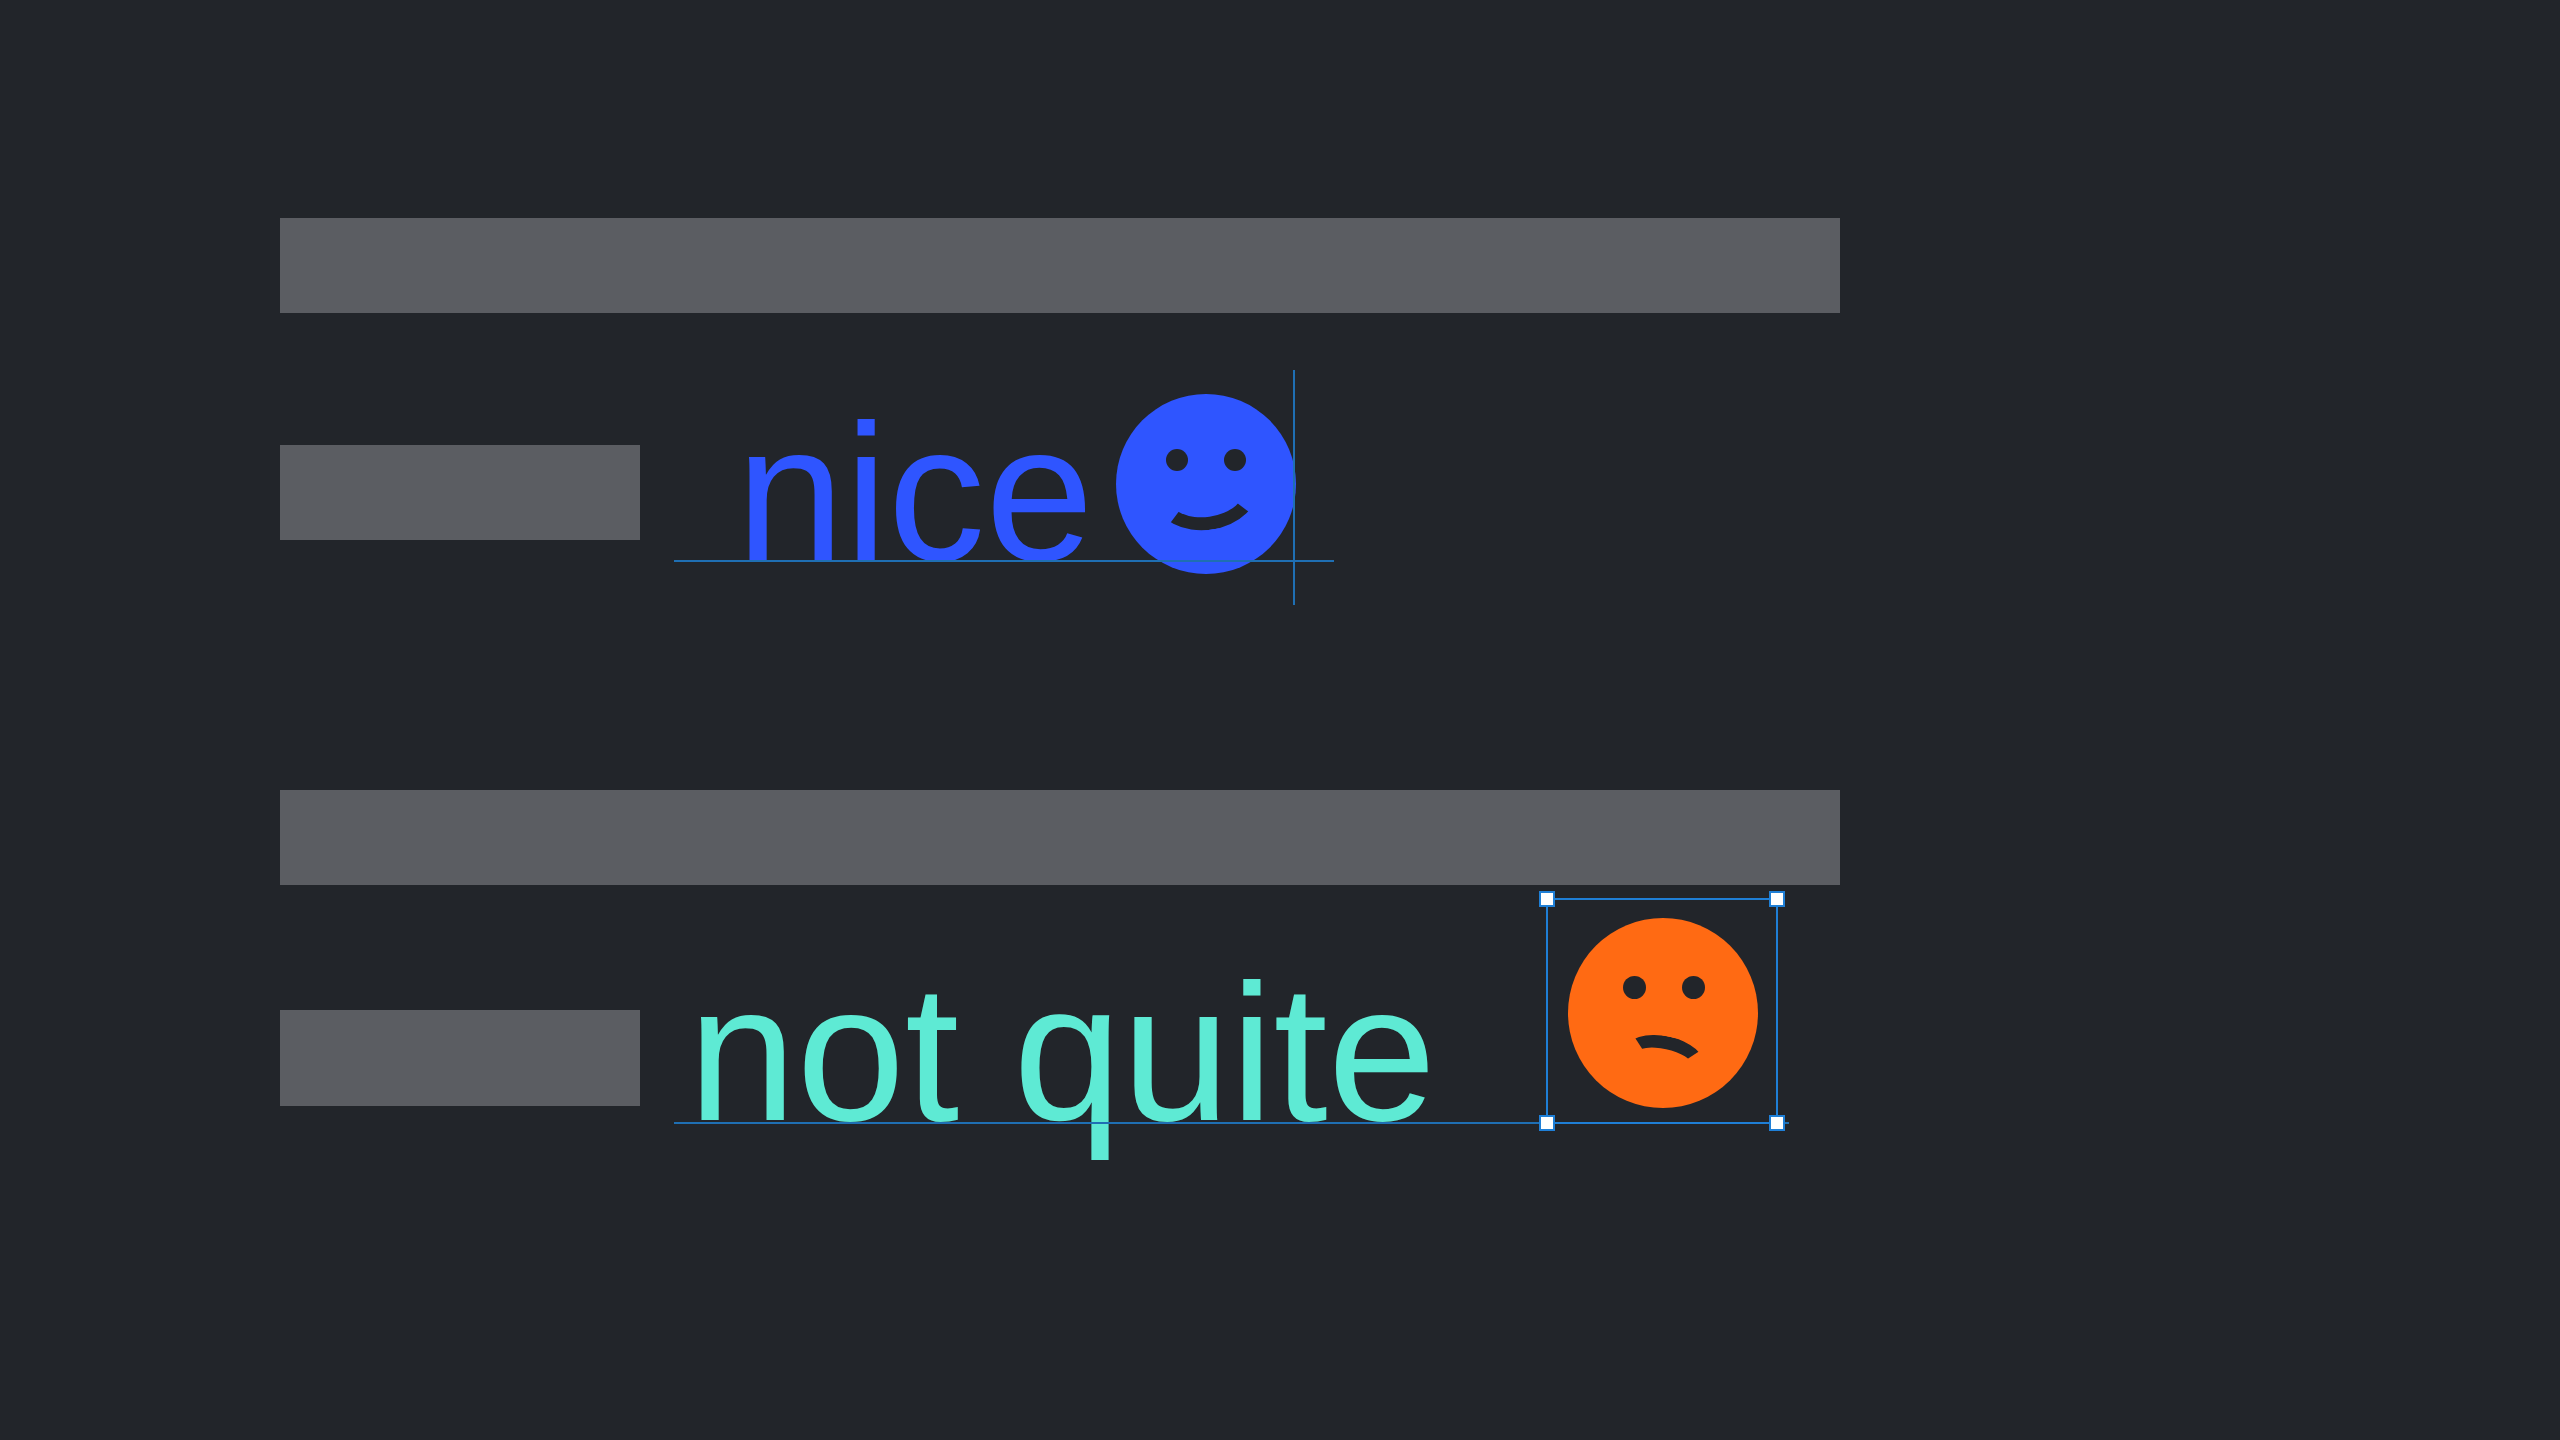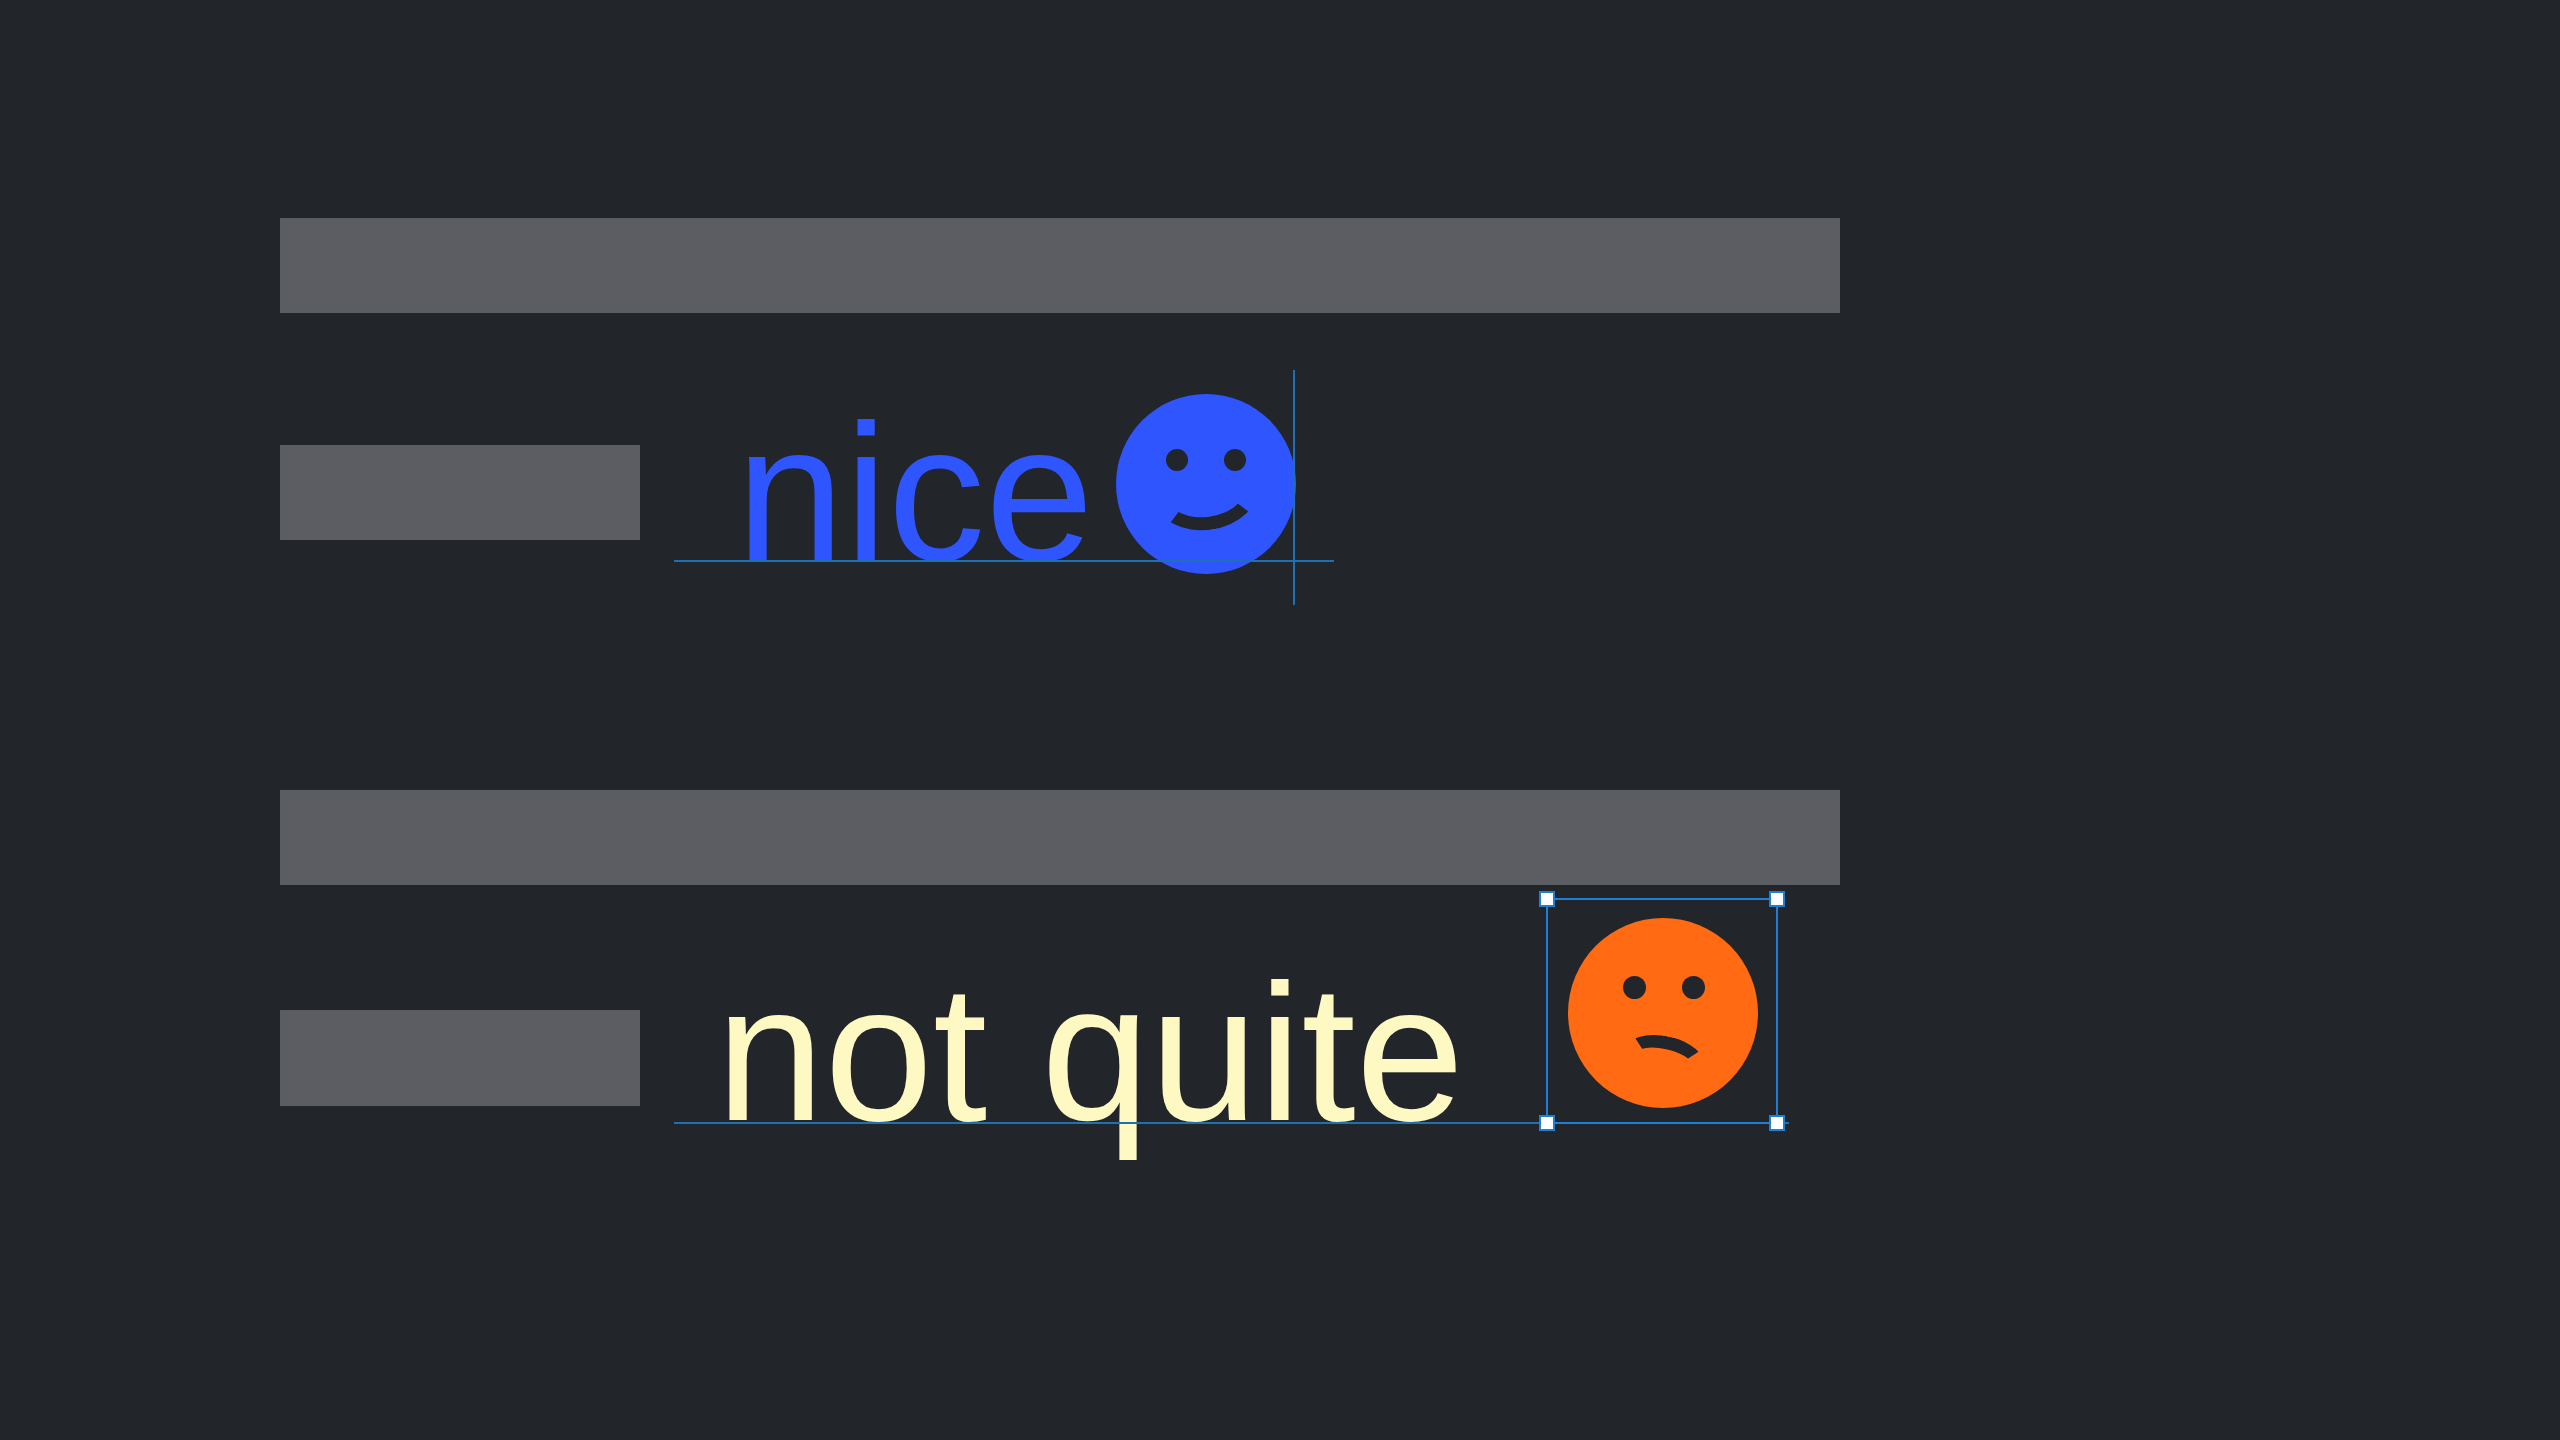--- a/index.html
+++ b/index.html
@@ -28,21 +28,21 @@
 
   
   .label {
     position: absolute;
     font-size: 195px;
     font-weight: 400;
     line-height: 1;
     white-space: nowrap;
   }
   .label-nice { left: 692px; top: 395px; color: #2f55ff; margin-left: 44px; }
-  .label-notquite { left: 716px; top: 955px; color: #fef9c3; }
+  .label-notquite { left: 688px; top: 955px; color: #5eead4; }
 
   
   .rule {
     position: absolute;
     background: #1f6fb3;
   }
   
   .rule-nice-baseline { left: 674px; top: 560px; width: 660px; height: 2px; }
   .rule-nice-cursor   { left: 1293px; top: 370px; width: 2px; height: 235px; }
 

